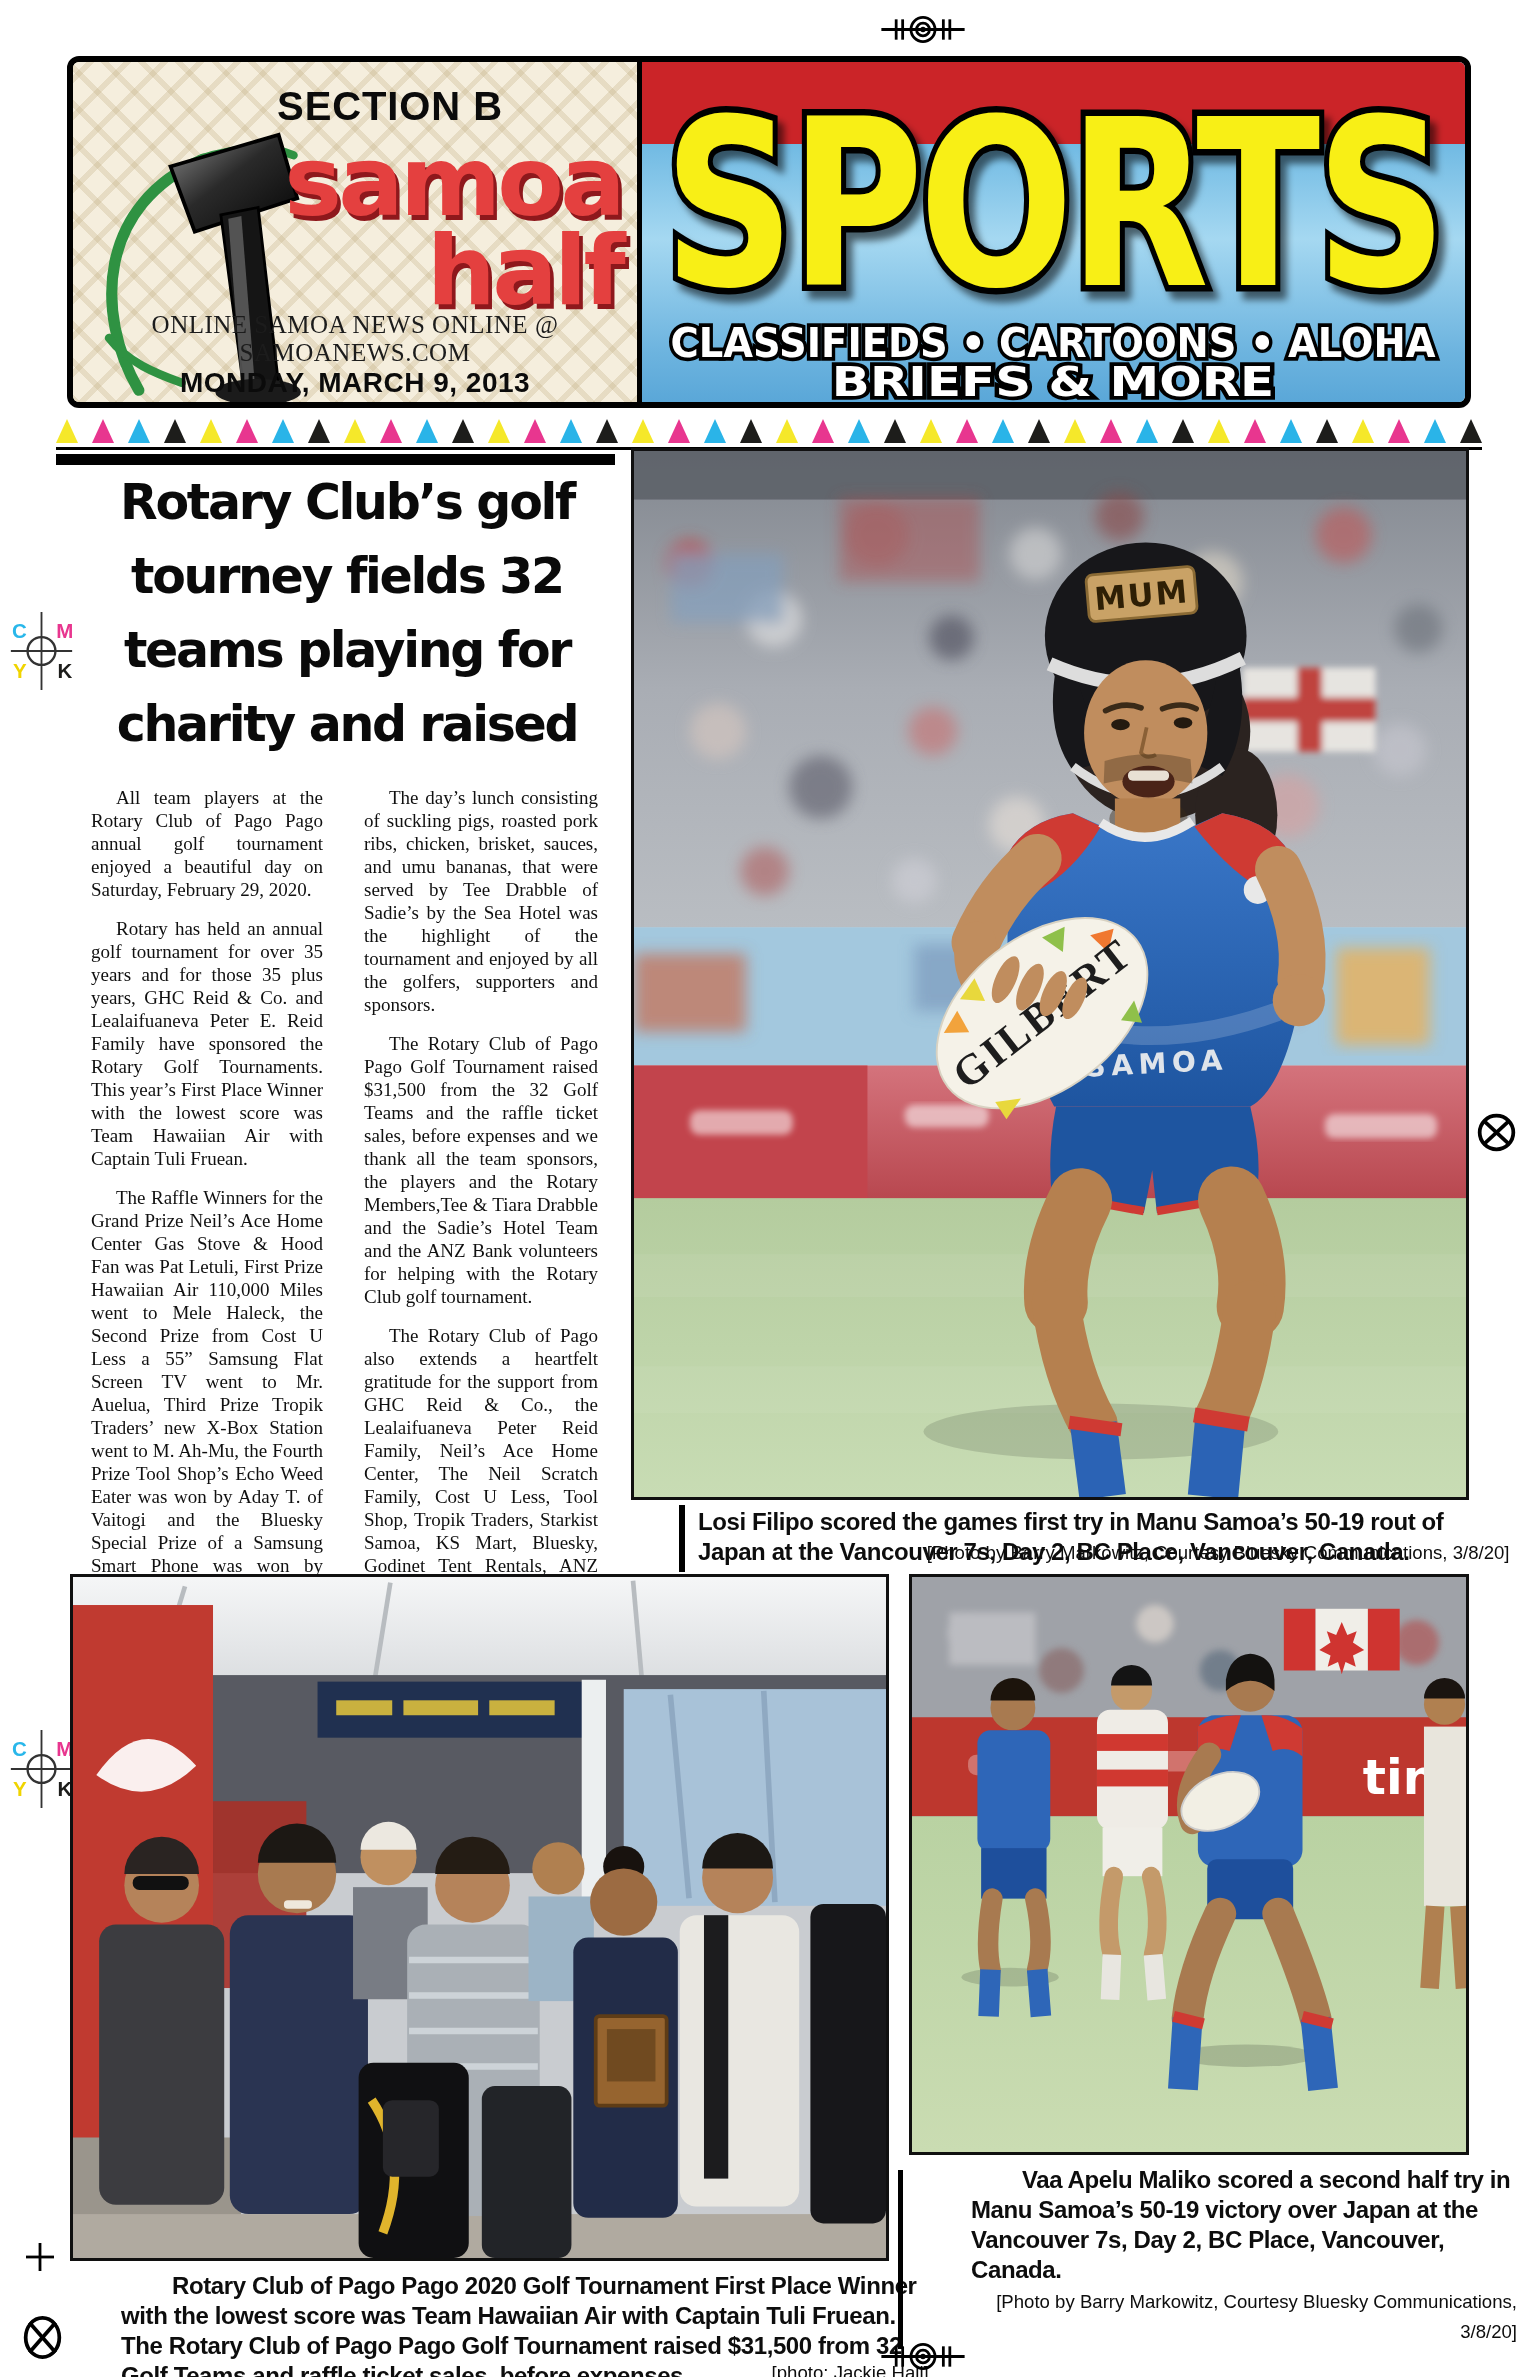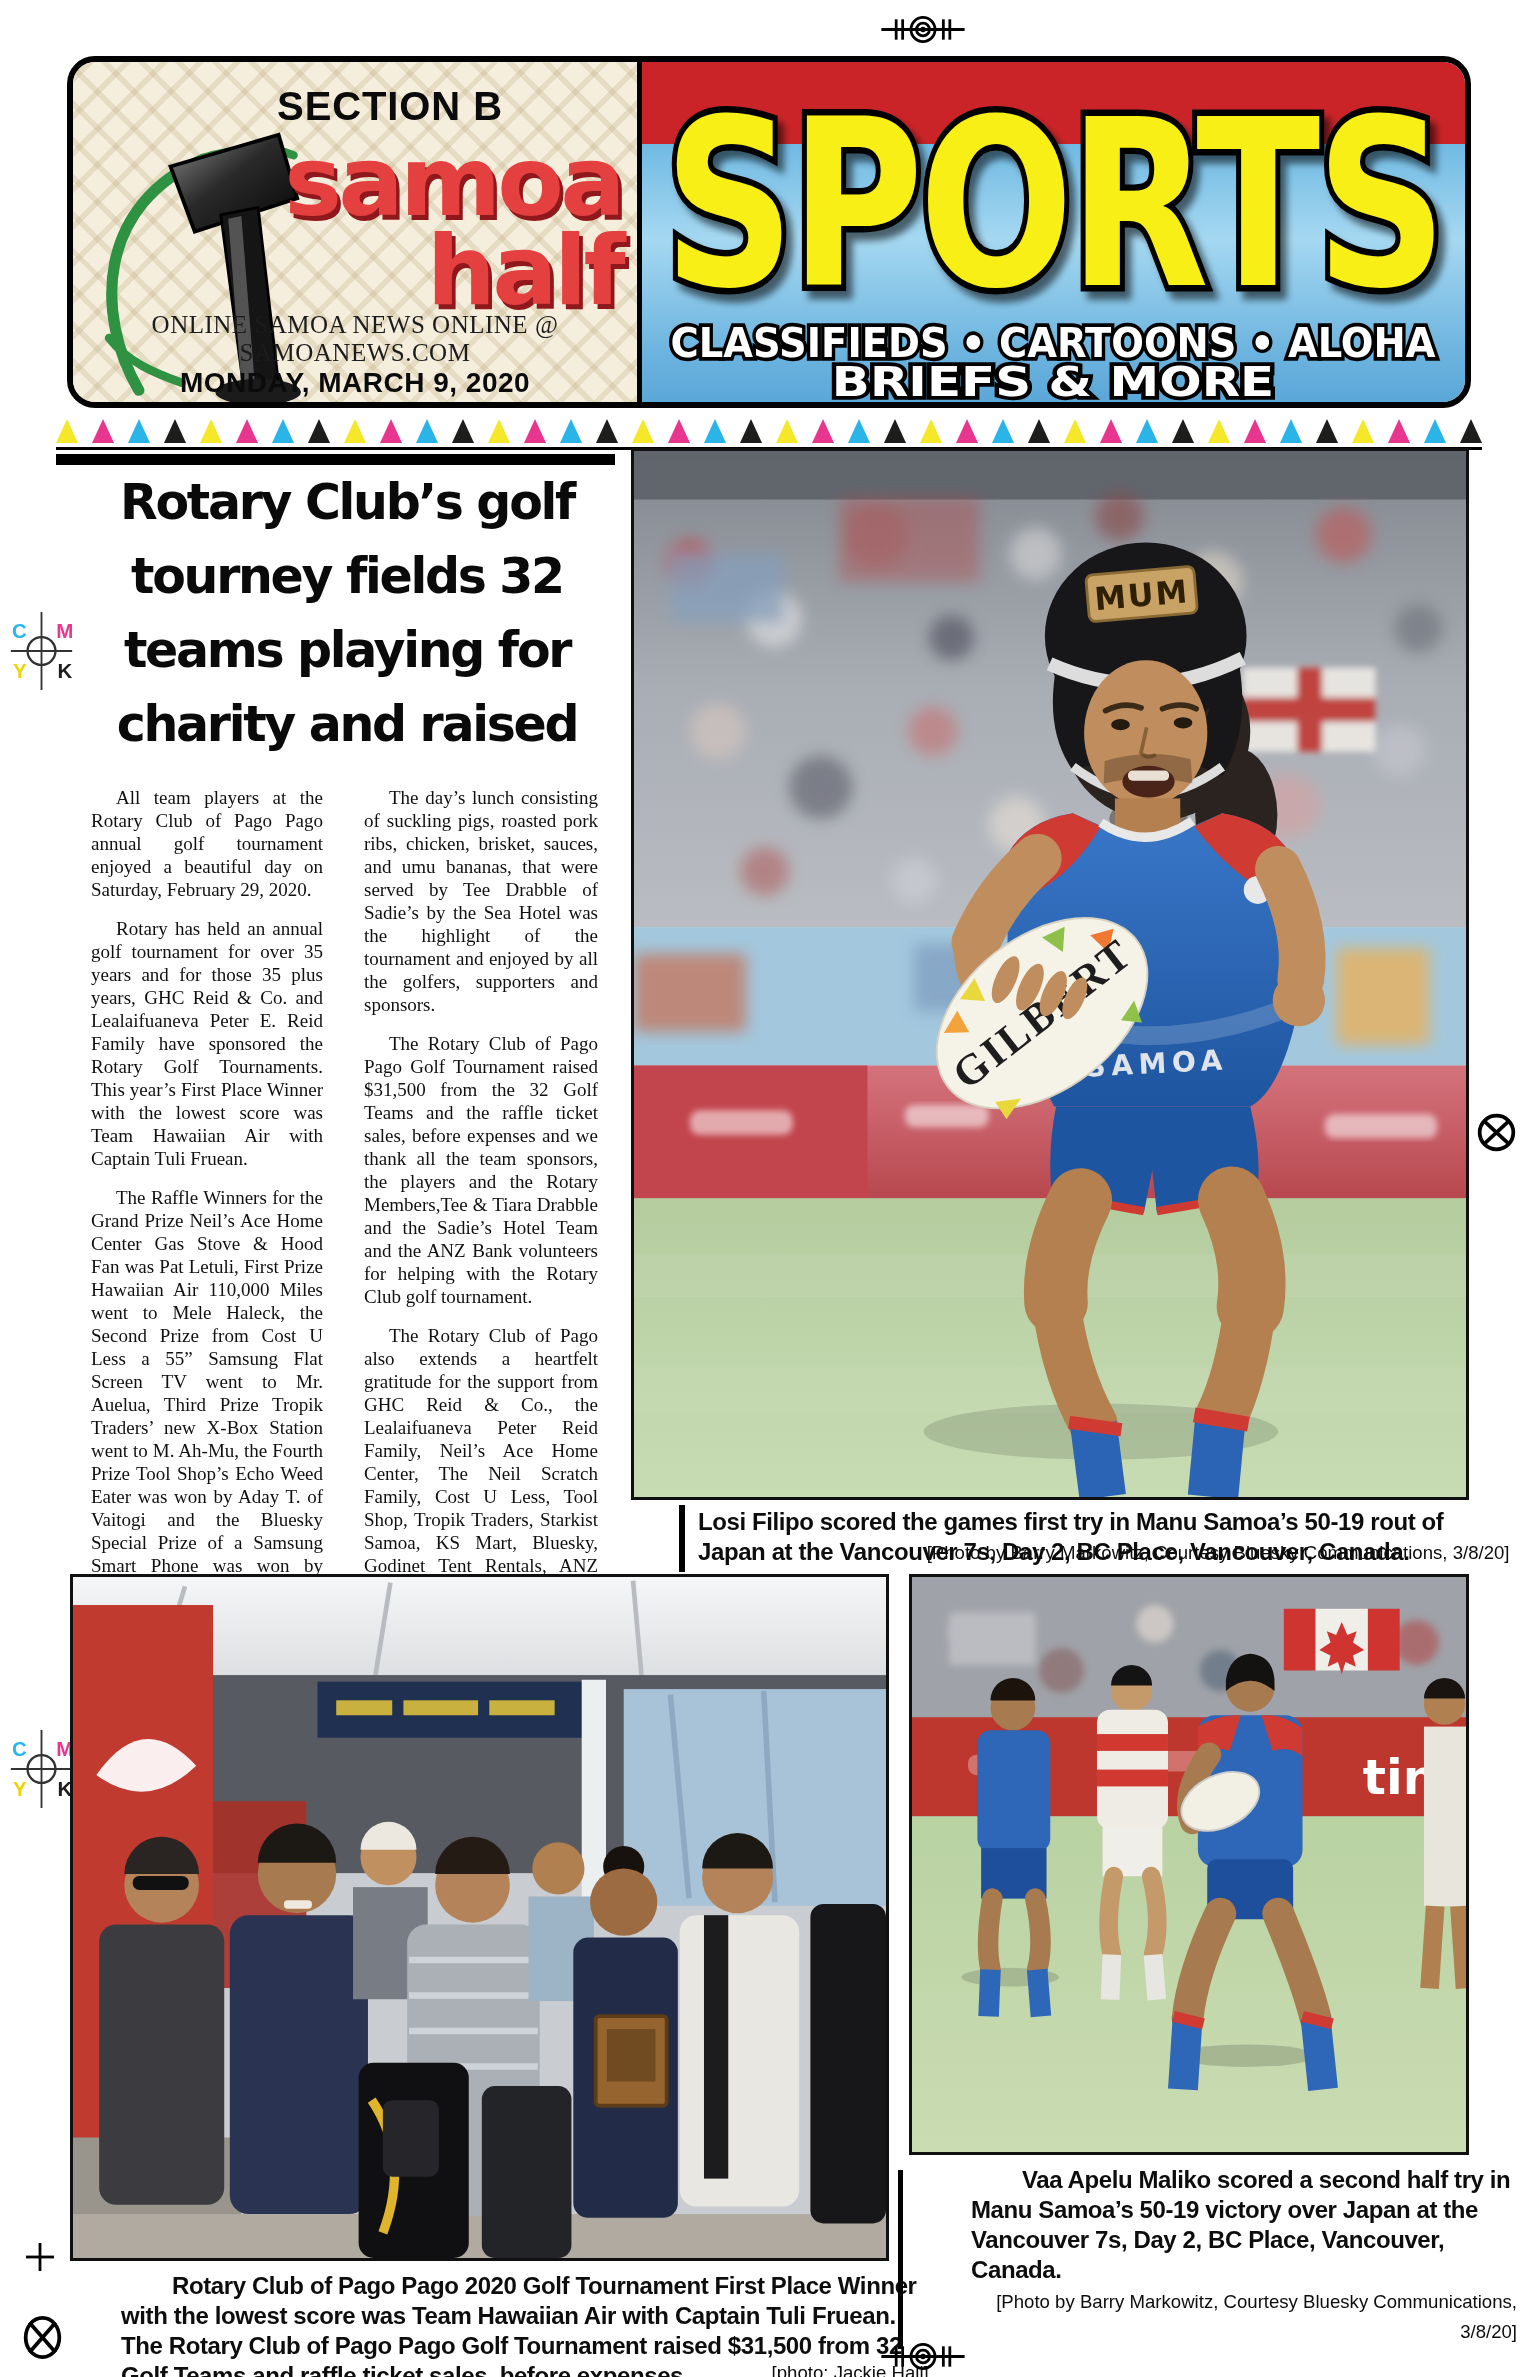--- a/index.html
+++ b/index.html
@@ -11,21 +11,21 @@
   .cmyk-mark{position:absolute;width:65px;height:86px;}
   .cmyk-mark svg{position:absolute;left:0;top:0;}
   .cmyk-letter{position:absolute;font-weight:bold;font-size:20.5px;font-family:"Liberation Sans",sans-serif;}
   .cl-c{left:2.8px;top:11.2px;color:#29b7ea;}
   .cl-m{right:0.9px;top:11.2px;color:#e8368f;}
   .cl-y{left:3.7px;bottom:11.2px;color:#f0d400;}
   .cl-k{right:1.9px;bottom:11.2px;color:#1d1d1b;}
 
   
   .header-box{position:absolute;left:67px;top:56px;width:1404px;height:352px;
-      border:6.5px solid #000;border-radius:28px;overflow:hidden;display:flex;box-sizing:border-box;
+      border:6.5px solid #000;border-radius:12px;overflow:hidden;display:flex;box-sizing:border-box;
       background:#f4edda;}
   .header-left{position:relative;width:564px;height:100%;
       background:
         repeating-linear-gradient(45deg, rgba(192,172,128,.28) 0 5.6px, transparent 5.6px 26px),
         repeating-linear-gradient(-45deg, rgba(192,172,128,.28) 0 5.6px, transparent 5.6px 26px),
         #f5eedd;}
   .section-label{position:absolute;left:140px;top:22.4px;width:354px;text-align:center;
       font-weight:bold;font-size:40px;letter-spacing:0.9px;color:#0b0b0b;font-family:"Liberation Sans",sans-serif;}
   .logo-icon{position:absolute;left:7.5px;top:56px;}
   .mast-red{position:absolute;right:15px;text-align:right;font-family:"DejaVu Sans",sans-serif;
@@ -118,21 +118,21 @@
         <path d="M30,236 C50,262 80,274 108,284" stroke="#2f9242" stroke-width="9" fill="none" stroke-linecap="round"></path>
         <path d="M128,44 C170,30 206,30 228,40" stroke="#2f9242" stroke-width="9" fill="none" stroke-linecap="round"></path>
         <polygon points="96,52 212,18 232,86 122,122" fill="url(#steel)" stroke="#000" stroke-width="4"></polygon>
         <polygon points="150,104 190,96 212,286 176,302" fill="#151515" stroke="#000" stroke-width="3"></polygon>
         <polygon points="158,108 172,105 186,280 172,288" fill="#6d6d6d" opacity=".7"></polygon>
         <ellipse cx="190" cy="294" rx="46" ry="14" fill="#1b1b1b"></ellipse>
       </svg>
       <div class="mast-red mast-samoa">samoa</div>
       <div class="mast-red mast-news">half</div>
       <div class="website-line">ONLINE SAMOA NEWS ONLINE @ SAMOANEWS.COM</div>
-      <div class="date-line">MONDAY, MARCH 9, 2020</div>
+      <div class="date-line">MONDAY, MARCH 9, 2013</div>
     </div>
     <div class="header-right">
       <div class="sports-redband"></div>
       <svg class="sports-title-svg" viewBox="0 0 893 300" preserveAspectRatio="xMidYMid meet">
         <defs>
             <filter id="dsh" x="-20%" y="-20%" width="140%" height="140%">
           <feDropShadow dx="7" dy="9" stdDeviation="4" flood-color="#000" flood-opacity="0.55"></feDropShadow>
         </filter>
           </defs>
         <text x="446" y="240" text-anchor="middle" font-family="'DejaVu Sans',sans-serif" font-weight="bold" font-size="252" fill="#f8ef13" stroke="#000" stroke-width="14" paint-order="stroke" letter-spacing="-6" textLength="845" lengthAdjust="spacingAndGlyphs" filter="url(#dsh)">SPORTS</text>

